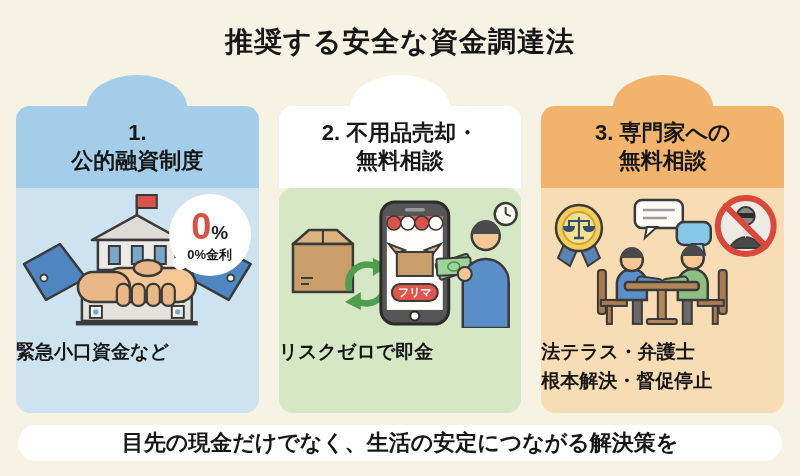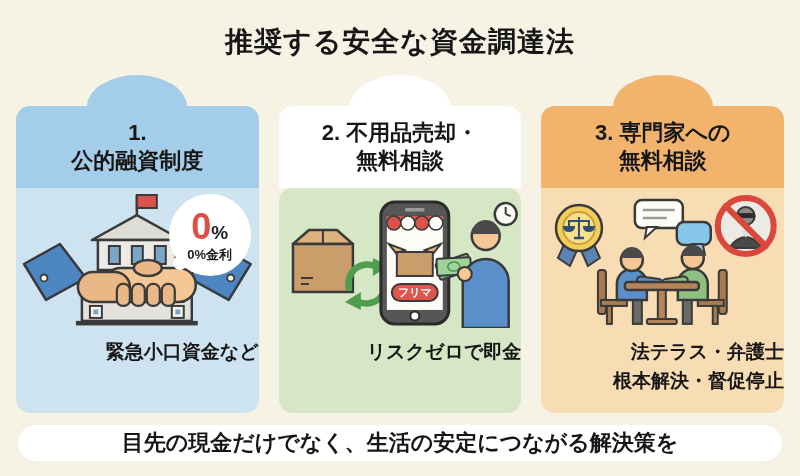--- a/index.html
+++ b/index.html
@@ -44,21 +44,21 @@
     text-align:center;
   }
   .card-body {
     position:relative;
     height:225px;
     border-radius:0 0 14px 14px;
     overflow:hidden;
   }
   .illu { display:block; width:100%; height:140px; }
   .caption {
-    text-align:right;
+    text-align:left;
     font-size:19px; font-weight:800;
     line-height:1.5;
     margin-top:10px;
   }
   
   .c1 .bump, .c1 .card-header { background:#a3cde8; }
   .c1 .card-body { background:#cde3f0; }
   .c2 .bump, .c2 .card-header { background:#ffffff; }
   .c2 .card-body { background:#d6e7c5;border-radius:14px; }
   .c3 .bump, .c3 .card-header { background:#f2b46d;text-align:right; }

